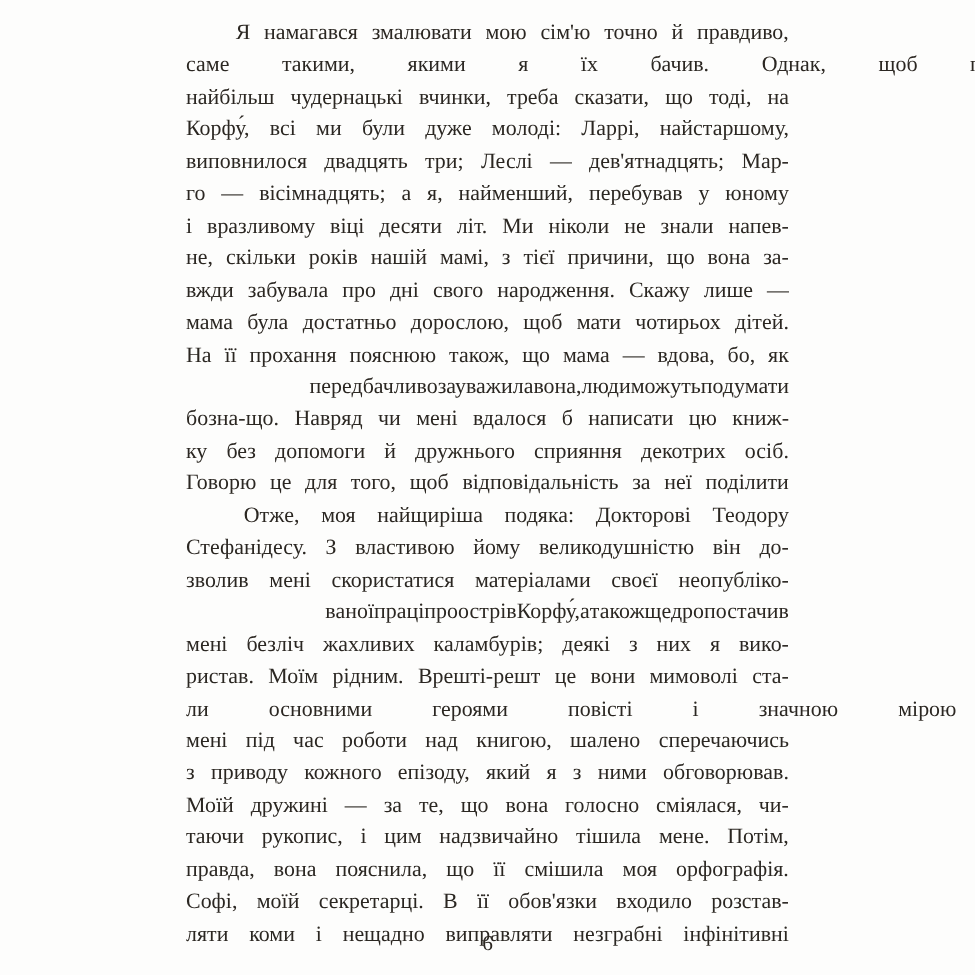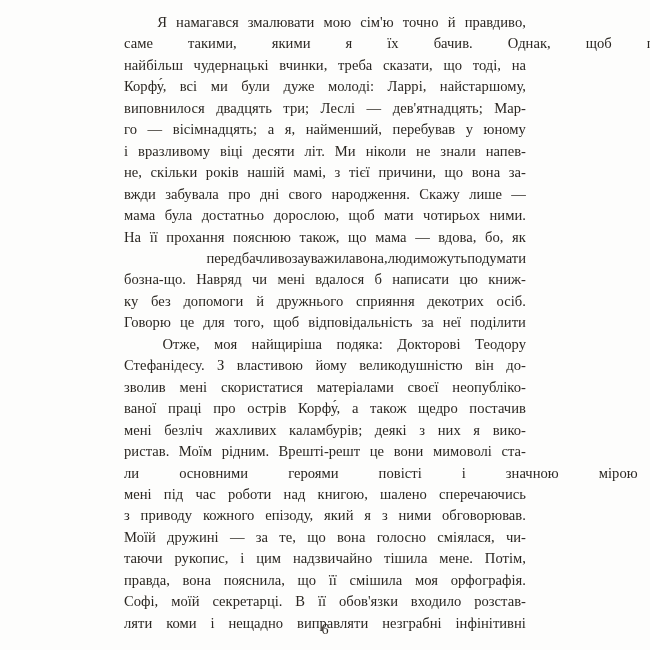--- a/index.html
+++ b/index.html
@@ -180,21 +180,21 @@
           <span>—</span>
         </span>
       <span class="line j" style="width: 402px; padding-left: 0px;">
           <span>мама</span>
           <span>була</span>
           <span>достатньо</span>
           <span>дорослою,</span>
           <span>щоб</span>
           <span>мати</span>
           <span>чотирьох</span>
-          <span>ними.</span>
+          <span>дітей.</span>
         </span>
       <span class="line j" style="width: 402px; padding-left: 0px;">
           <span>На</span>
           <span>її</span>
           <span>прохання</span>
           <span>пояснюю</span>
           <span>також,</span>
           <span>що</span>
           <span>мама</span>
           <span>—</span>
@@ -264,21 +264,21 @@
           <span>до-</span>
         </span>
       <span class="line j" style="width: 402px; padding-left: 0px;">
           <span>зволив</span>
           <span>мені</span>
           <span>скористатися</span>
           <span>матеріалами</span>
           <span>своєї</span>
           <span>неопубліко-</span>
         </span>
-      <span class="line j" style="width: 402px; padding-left: 0px;">
+      <span class="line j" style="width: 402px; padding-left: 0px; justify-content: flex-end;">
           <span>ваної</span>
           <span>праці</span>
           <span>про</span>
           <span>острів</span>
           <span>Корфу́,</span>
           <span>а</span>
           <span>також</span>
           <span>щедро</span>
           <span>постачив</span>
         </span>

